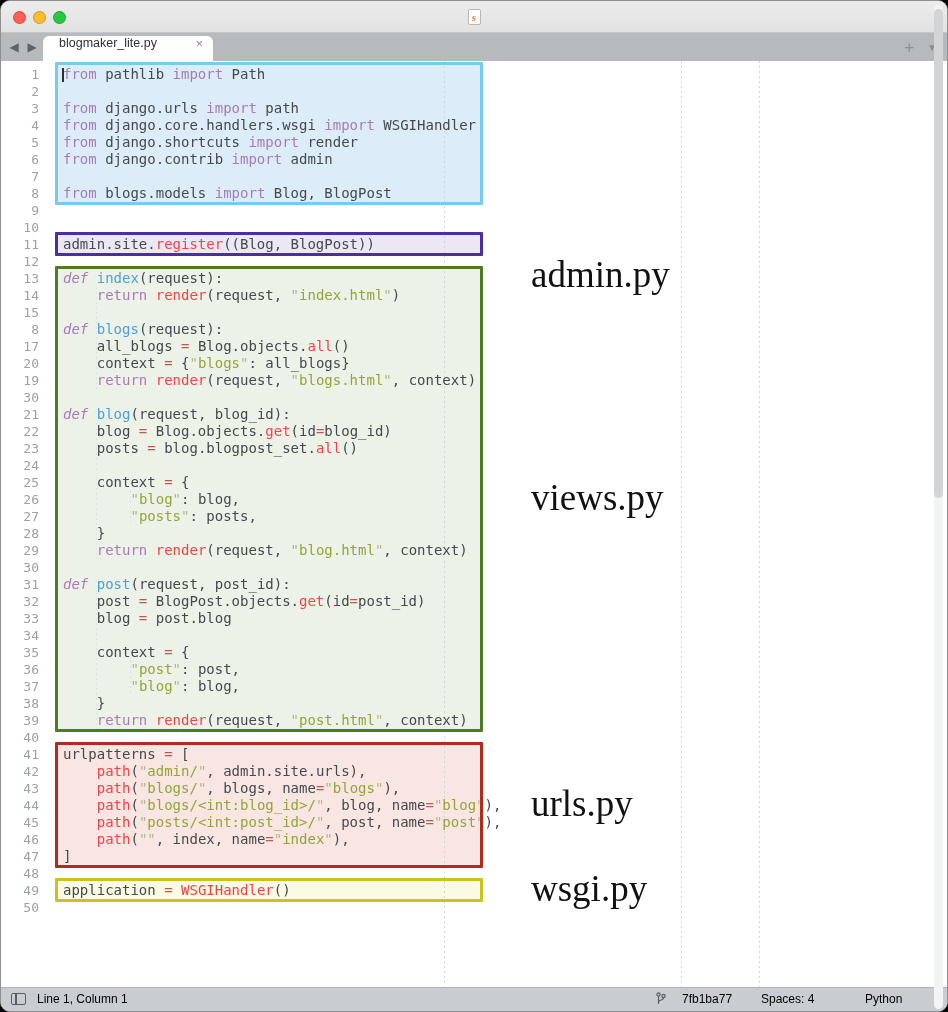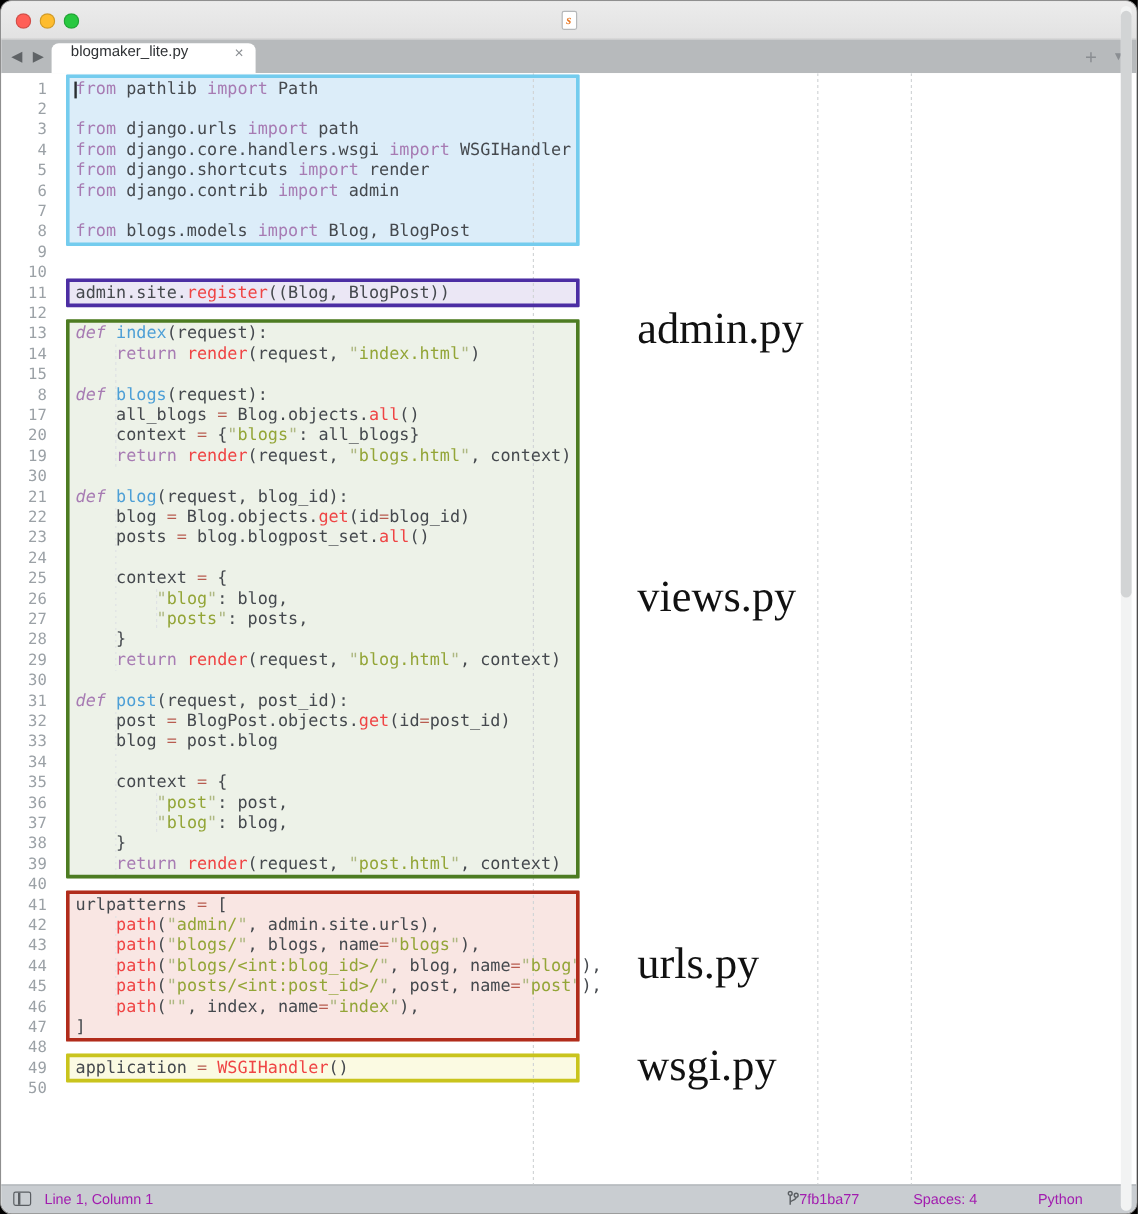--- a/index.html
+++ b/index.html
@@ -57,26 +57,26 @@
   .tok-q { color:#aeb882; }
   .tok-o { color:#b85c50; }
   #caret { position:absolute; left:61px; top:7px; width:1.5px; height:14px; background:#2a2e31; z-index:5; }
   .file-label { position:absolute; left:530px; z-index:5; font-family:"Liberation Serif",serif;
     font-size:37px; color:#111; line-height:42px; }
   
   #scroll-track { position:absolute; top:4px; bottom:2px; right:4px; width:9px; background:#f2f3f3; border-radius:4.5px; z-index:6; }
   #scroll-thumb { position:absolute; top:8px; right:4px; width:9px; height:489px; background:#d2d4d5; border-radius:4.5px; z-index:7; }
   
   #statusbar { position:absolute; left:0; right:0; bottom:0; height:24px; background:#c9cdd1;
-    border-top:1px solid #afb3b7; font-size:12px; color:#a21caf; }
+    border-top:1px solid #afb3b7; font-size:12px; color:#000000; }
   #panel-toggle { position:absolute; left:10px; top:5px; width:15px; height:12px;
     border:1.5px solid #5a5e62; border-radius:2px; }
   #panel-toggle::after { content:""; position:absolute; left:3px; top:0; bottom:0; width:1.5px; background:#5a5e62; }
   #status-position { position:absolute; left:36px; top:4px; }
-  #status-git { position:absolute; left:655px; top:4px; display:flex; align-items:center; gap:0; }
+  #status-git { position:absolute; left:655px; top:4px; display:flex; align-items:center; gap:16px; }
   #status-spaces { position:absolute; left:760px; top:4px; }
   #status-syntax { position:absolute; left:864px; top:4px; }
 </style>
 </head>
 <body>
 
 <div id="window">
 
   <div id="titlebar">
     <div class="traffic" id="btn-close"></div>

